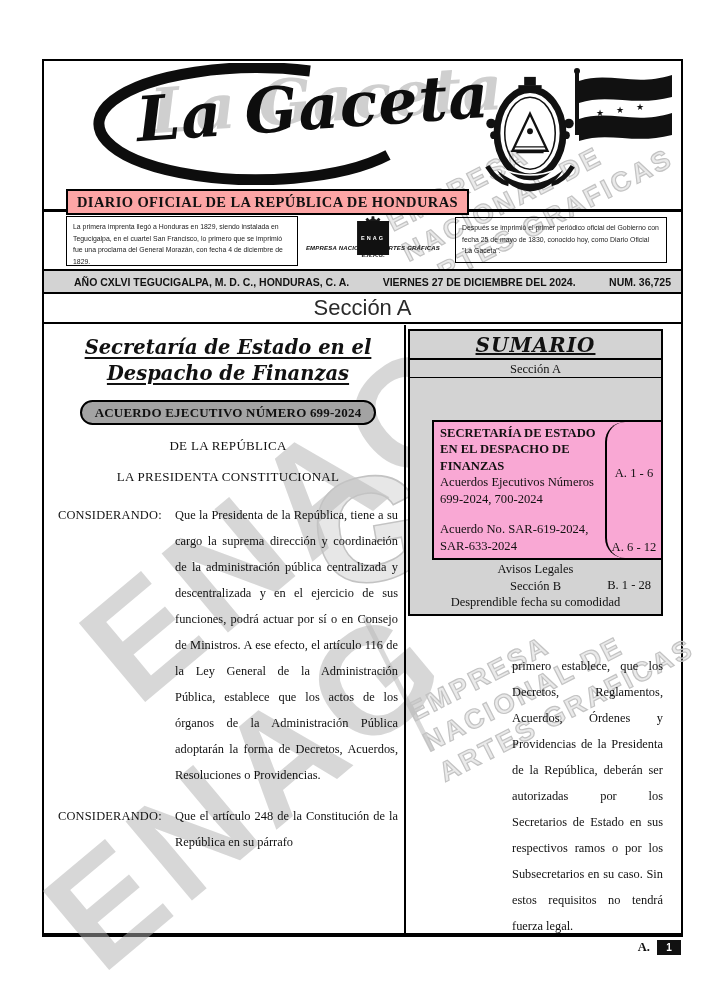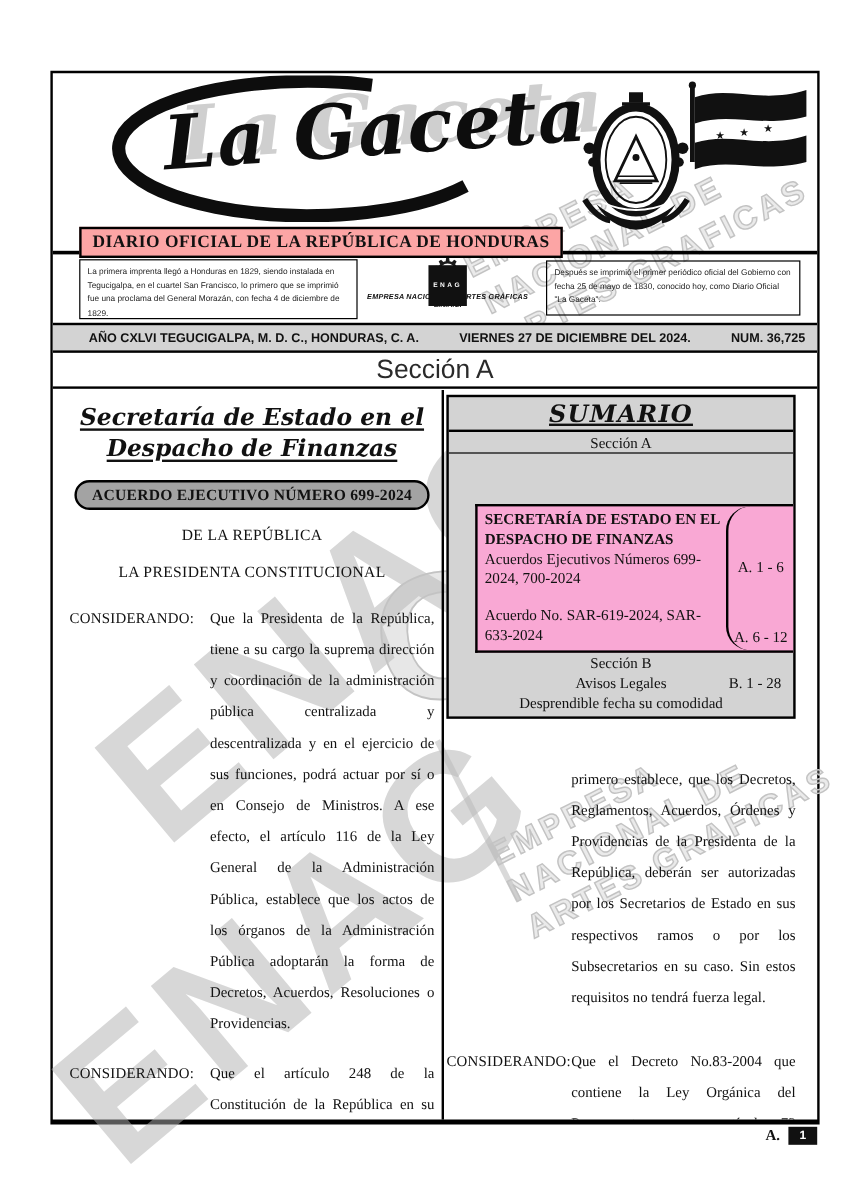--- a/index.html
+++ b/index.html
@@ -61,21 +61,21 @@
       font-family:"Liberation Sans",sans-serif;font-weight:bold;font-size:10.5px;
       padding:0 10px 0 30px;z-index:2;}
 
   
   .sectionrow{position:absolute;left:0;top:233px;width:100%;height:30px;box-sizing:border-box;
       border-bottom:2.5px solid #000;text-align:center;z-index:2;
       font-family:"Liberation Sans",sans-serif;font-size:22px;color:#2a2a2a;line-height:28px;}
 
   
   .columns{position:absolute;left:0;top:263.5px;bottom:0;width:100%;display:flex;z-index:2;}
-  .col-left{width:326px;box-sizing:border-box;border-right:2px solid #000;
+  .col-left{width:362px;box-sizing:border-box;border-right:2px solid #000;
       padding:8px 6px 0 14px;overflow:hidden;}
   .col-right{flex:1;box-sizing:border-box;padding:3px 18px 0 2px;overflow:hidden;}
 
   
   .finanzas-heading{text-align:center;font-family:"DejaVu Serif",serif;
       font-weight:bold;font-style:italic;font-size:19.5px;line-height:26px;margin-top:2px;}
   .finanzas-heading span{text-decoration:underline;text-decoration-thickness:2px;text-underline-offset:3px;}
   .pill-wrap{text-align:center;margin-top:13px;}
   .pill{display:inline-block;border:2px solid #000;border-radius:14px;background:#a3a3a3;
       font-weight:bold;font-size:13px;padding:3px 13px 2px;letter-spacing:.2px;white-space:nowrap;}
@@ -233,22 +233,22 @@
               <div class="sum-entry2">
                 <div class="sum-detail">Acuerdo No. SAR-619-2024, SAR-633-2024</div>
               </div>
             </div>
             <div class="sum-pages">
               <div class="sum-pg1">A. 1 - 6</div>
               <div class="sum-pg2">A. 6 - 12</div>
             </div>
           </div>
           <div class="sum-b">
+            <div>Avisos Legales</div>
             <div>Sección B</div>
-            <div>Avisos Legales</div>
             <span class="sum-b-pages">B.  1 - 28</span>
             <div>Desprendible fecha su comodidad</div>
           </div>
         </div>
 
         <div class="consider cont">
           <div class="lab"></div>
           <div class="txt">primero establece, que los Decretos, Reglamentos, Acuerdos, Órdenes y Providencias de la Presidenta de la República, deberán ser autorizadas por los Secretarios de Estado en sus respectivos ramos o por los Subsecretarios en su caso. Sin estos requisitos no tendrá fuerza legal.</div>
         </div>
         <div class="consider p1">

